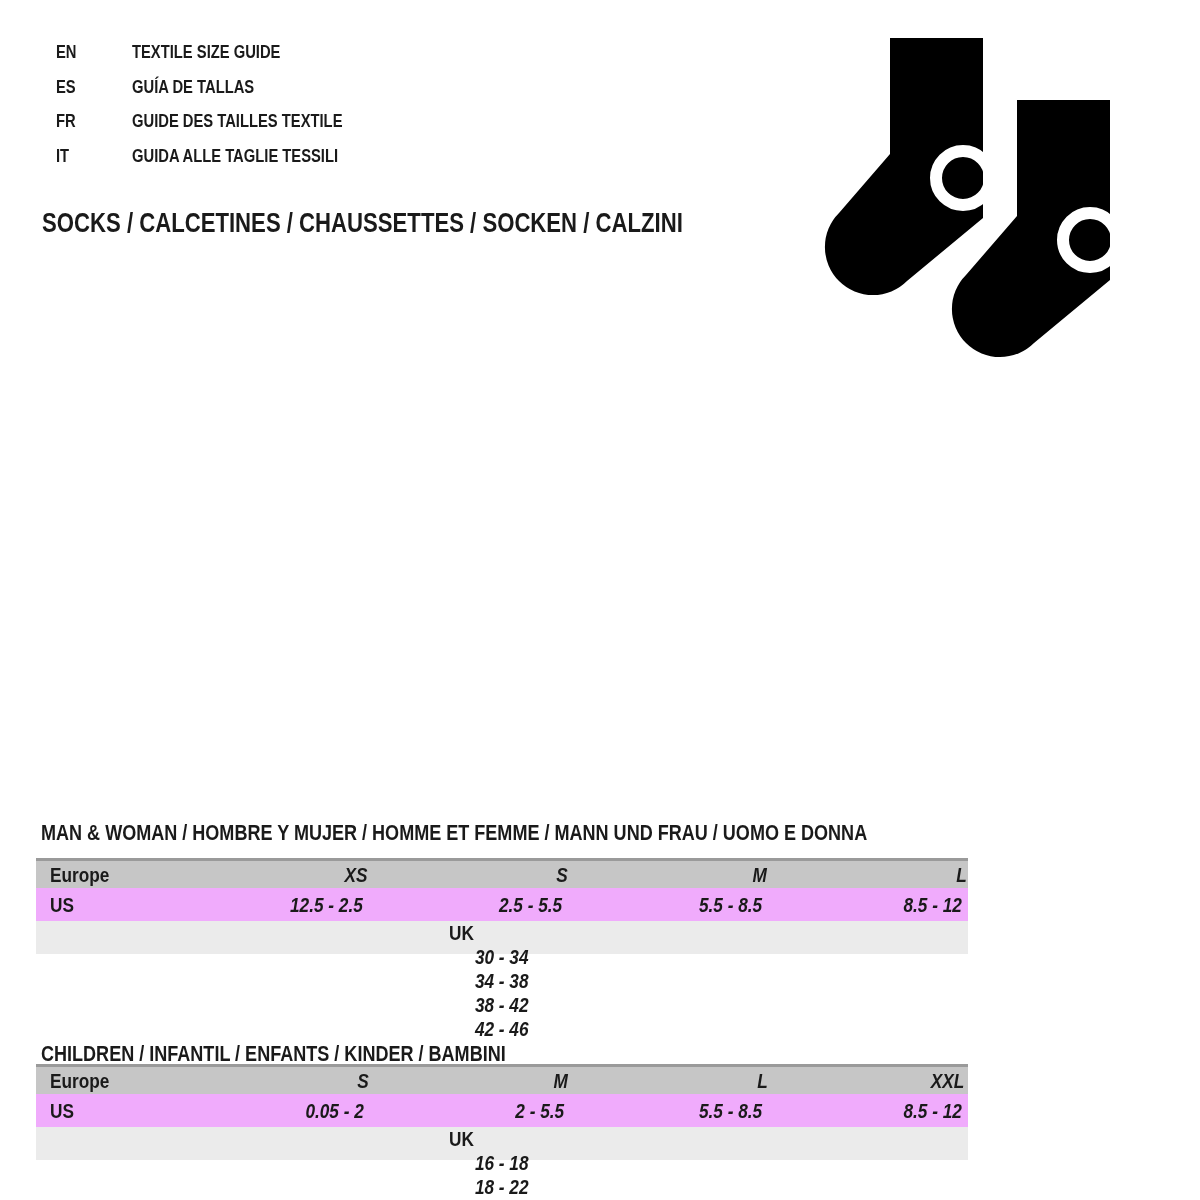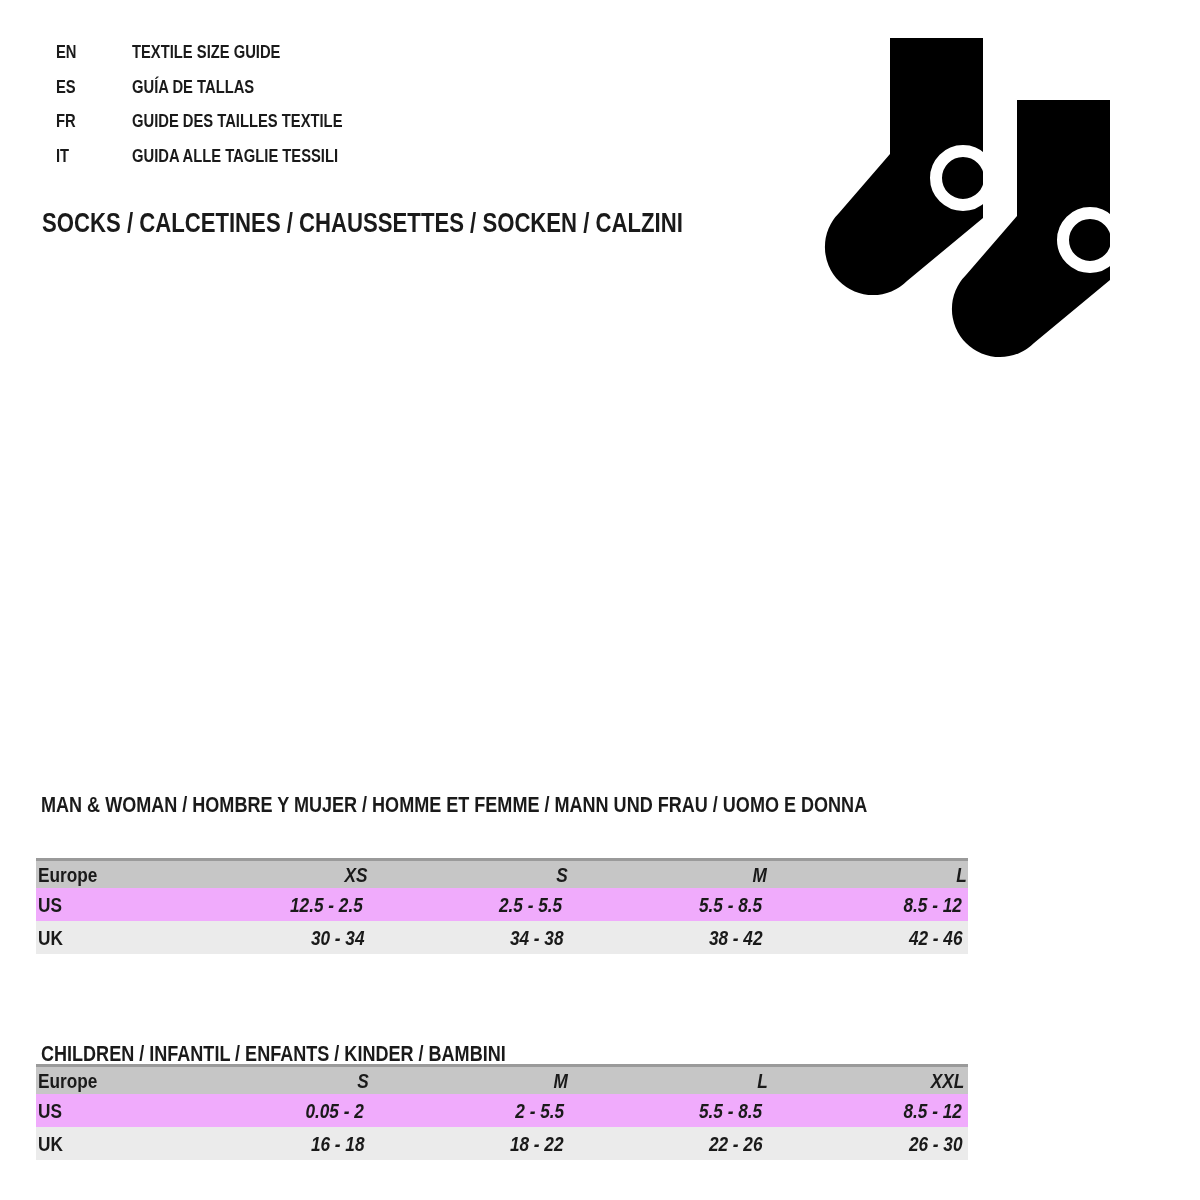--- a/index.html
+++ b/index.html
@@ -24,30 +24,30 @@
   
   .category { position:absolute; left:42px; top:208px; height:30px; line-height:30px; font-size:27px; }
 
   
   .socks { position:absolute; left:800px; top:10px; width:400px; height:400px; }
   .socks path   { fill:var(--icon,#000000); }
   .socks circle { fill:none; stroke:#ffffff; stroke-width:12px; }
 
   
   .tbl-title { position:absolute; left:41px; height:26px; line-height:26px; font-size:22px; }
-  #t1-title { top:792px; }
+  #t1-title { top:820px; }
   #t2-title { top:1041px; }
   .size-table { position:absolute; left:36px; width:932px; border-top:3px solid var(--table-border-top,#9a9a9a); }
   #t1 { top:858px; }
   #t2 { top:1064px; }
   .t-row { display:flex; align-items:center; height:33px; font-size:21px; }
   .t-row.head { height:27px; background:var(--table-header-bg,#c6c6c6); }
   .t-row.r-us { background:#f0abfc; }
-  .t-row.r-uk { background:var(--row-alt-bg,#ebebeb); }
-  .t-row .c0 { width:135px; padding-left:2px; box-sizing:border-box; text-align:left; }
+  .t-row.r-uk { background:var(--row-alt-bg,#ebebeb);flex-direction:column; }
+  .t-row .c0 { width:135px; padding-left:14px; box-sizing:border-box; text-align:left; }
   .t-row .c  { flex:1; text-align:right;font-style:italic; }
 </style>
 </head>
 <body>
 
 <div id="canvas">
 
   <div class="lang-block">
     <div class="lang-row">
       <span class="code"><span class="cx">EN</span></span>

